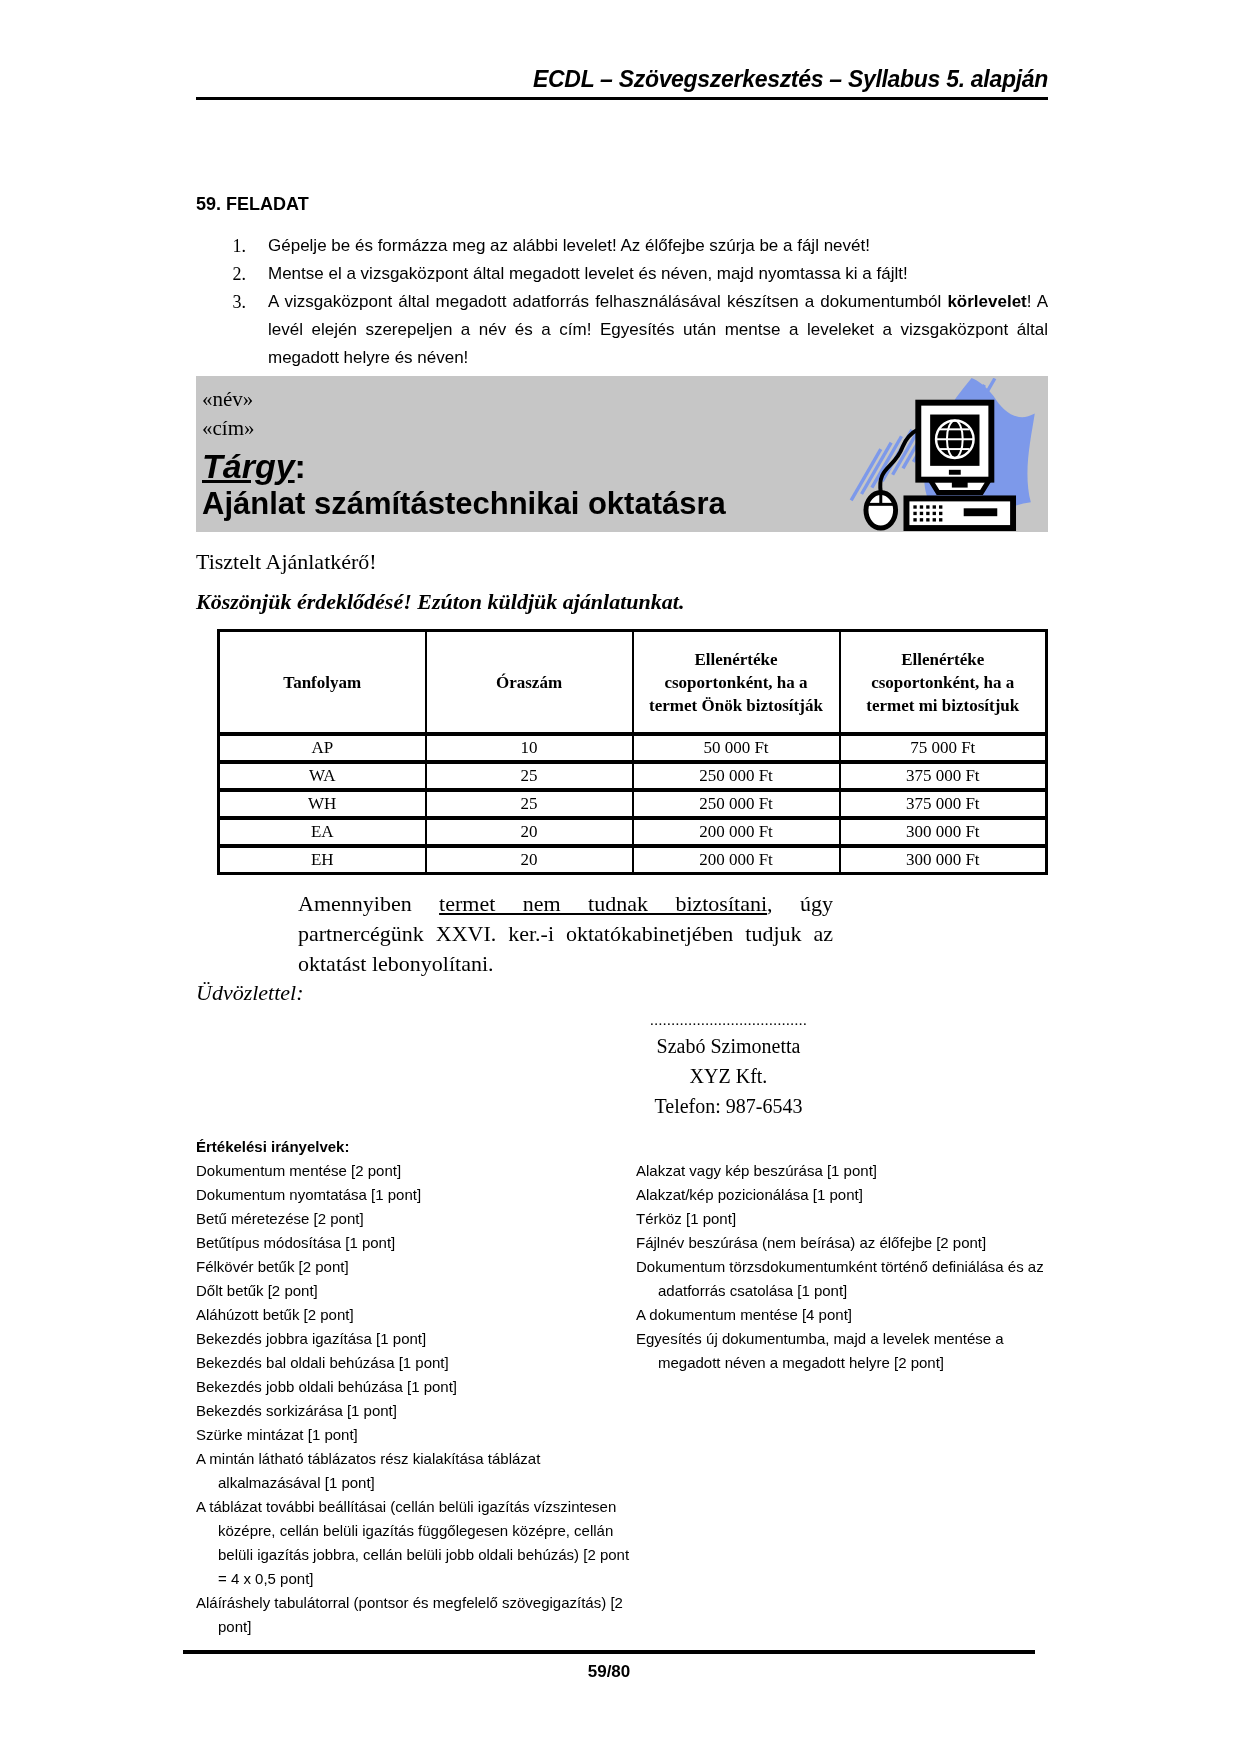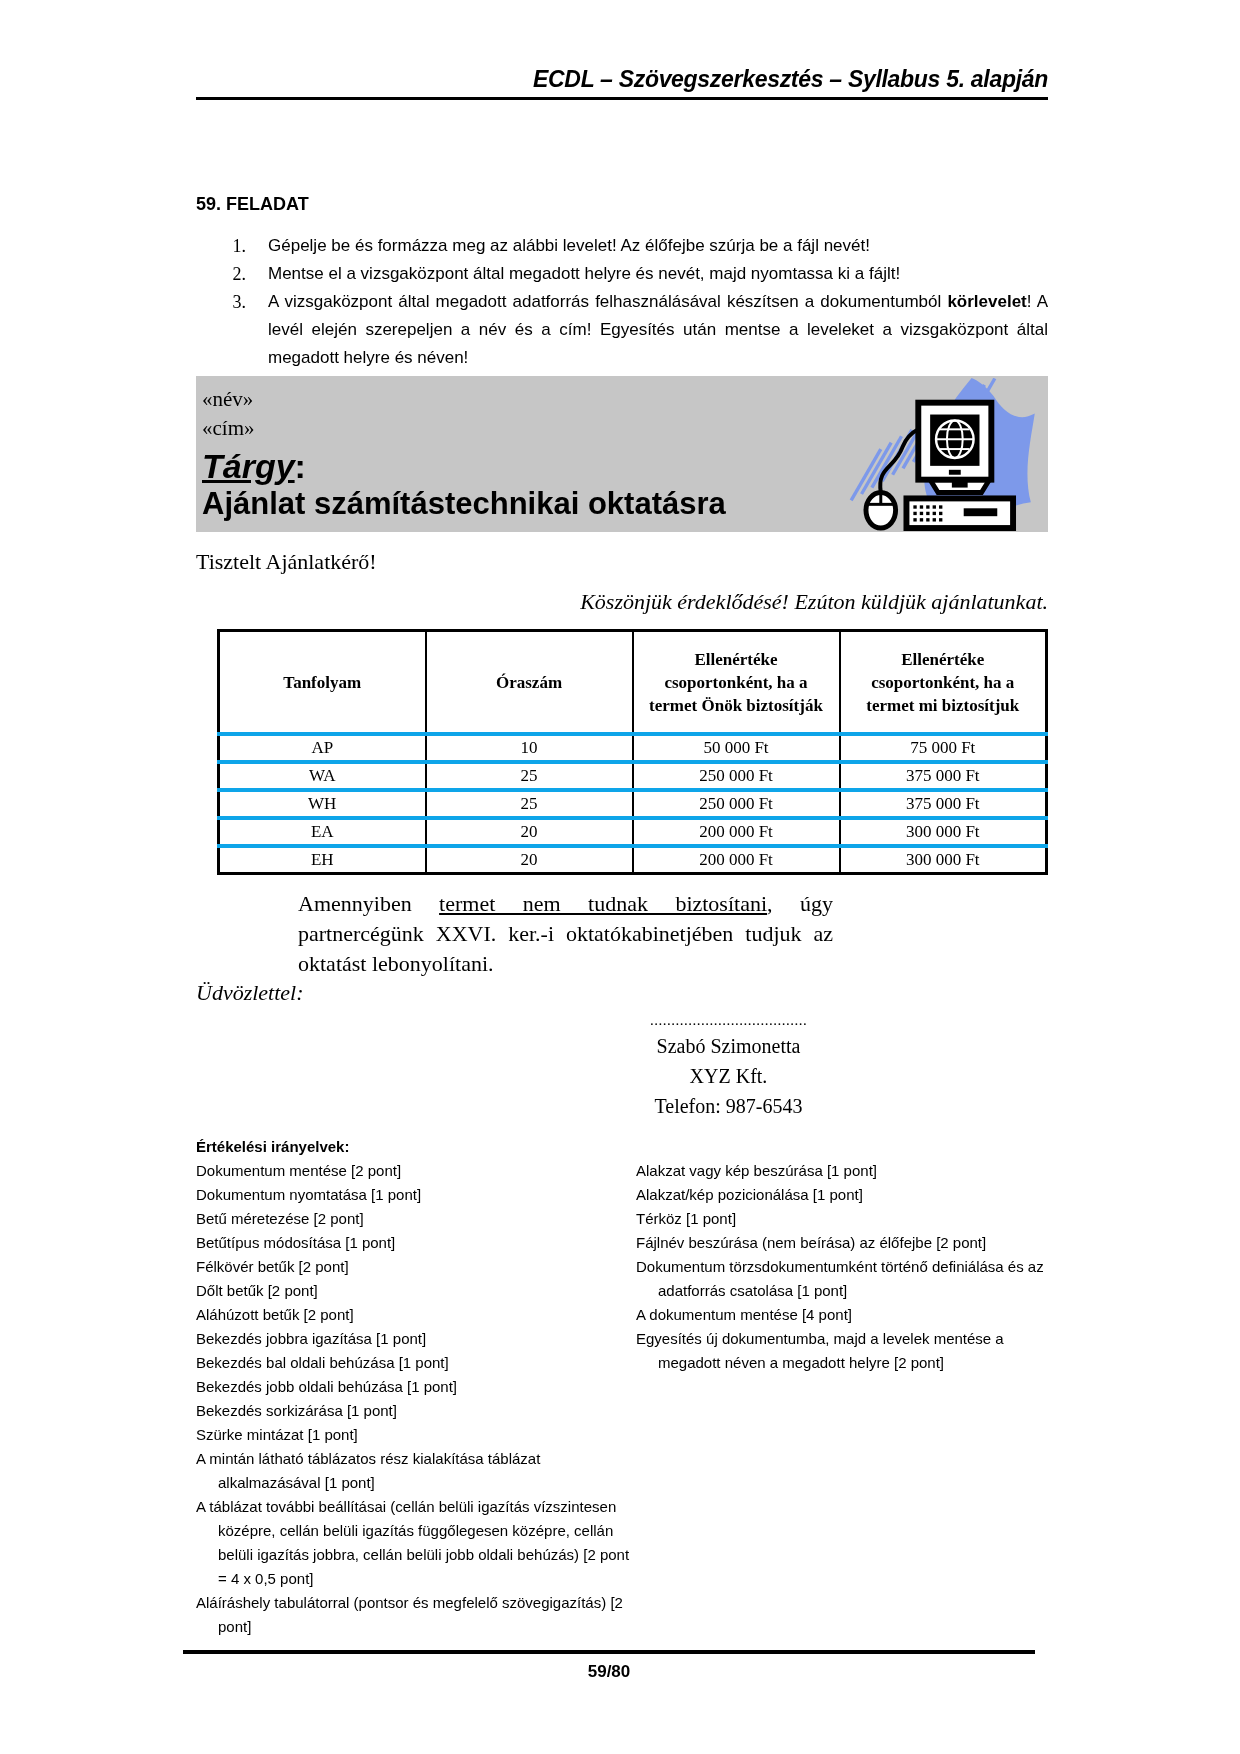--- a/index.html
+++ b/index.html
@@ -25,27 +25,27 @@
   
   .panel{margin-top:4px;position:relative;padding:9px 0 9px 6px;}
   .field-line{font-family:"Liberation Serif",serif;font-size:21px;line-height:29px;}
   .subject-line{margin-top:4px;font-size:34px;font-weight:bold;line-height:38px;}
   .subject-label{font-style:italic;text-decoration:underline;margin-top:20px;}
   .panel-title{font-size:31px;font-weight:bold;line-height:38px;}
   .clipart{position:absolute;top:2px;right:12px;}
 
   
   .greeting{margin-top:16px;font-family:"Liberation Serif",serif;font-size:22px;line-height:28px;}
-  .intro{margin-top:12px;text-align:right;font-family:"Liberation Serif",serif;
-         font-style:italic;font-size:22px;line-height:28px;}
+  .intro{margin-top:12px;text-align:left;font-family:"Liberation Serif",serif;
+         font-style:italic;font-size:22px;line-height:28px;font-weight:bold;}
 
   table.price{margin:13px 0 0 21px;width:831px;border-collapse:collapse;table-layout:fixed;
               font-family:"Liberation Serif",serif;border:3px solid #000;}
   table.price th,table.price td{border:2px solid #000;}
-  table.price tbody tr{border-top:4px solid #0ea5e9;}
+  table.price tbody tr{border-top:4px solid #000000;}
   table.price th{font-size:17px;font-weight:bold;line-height:23px;padding:4px 8px;vertical-align:middle;height:92px;}
   table.price td{font-size:17px;text-align:center;height:22px;padding:1px 0;}
 
   .close-para{margin:14px 215px 0 102px;text-align:justify;
               font-family:"Liberation Serif",serif;font-size:22px;line-height:30px;}
   .regards{font-family:"Liberation Serif",serif;font-style:italic;font-size:22px;line-height:28px;}
   .signature{margin:2px 0 0 425px;width:215px;text-align:center;
              font-family:"Liberation Serif",serif;font-size:20px;line-height:30px;}
   .sig-dots{font-size:15px;line-height:22px;letter-spacing:0.5px;white-space:nowrap;}
 
@@ -71,21 +71,21 @@
 
   <div class="task-title">59. FELADAT</div>
 
   <div class="task-list" id="task-list">
       <div class="t-item">
         <span class="t-num">1.</span>
         <span class="t-text"><span>Gépelje be és formázza meg az alábbi levelet! Az élőfejbe szúrja be a fájl nevét!</span></span>
       </div>
       <div class="t-item">
         <span class="t-num">2.</span>
-        <span class="t-text"><span>Mentse el a vizsgaközpont által megadott helyre és nevét, majd nyomtassa ki a fájlt!</span></span>
+        <span class="t-text"><span>Mentse el a vizsgaközpont által megadott levelet és néven, majd nyomtassa ki a fájlt!</span></span>
       </div>
       <div class="t-item">
         <span class="t-num">3.</span>
         <span class="t-text justify"><span>A vizsgaközpont által megadott adatforrás felhasználásával készítsen a dokumentumból </span><span class="bseg">körlevelet</span><span>! A levél elején szerepeljen a név és a cím! Egyesítés után mentse a leveleket a vizsgaközpont által megadott helyre és néven!</span></span>
       </div>
     </div>
 
   <div class="panel" id="letter-panel" style="background: rgb(198, 198, 198);">
     <div id="merge-fields">
         <div class="field-line">«név»</div>

